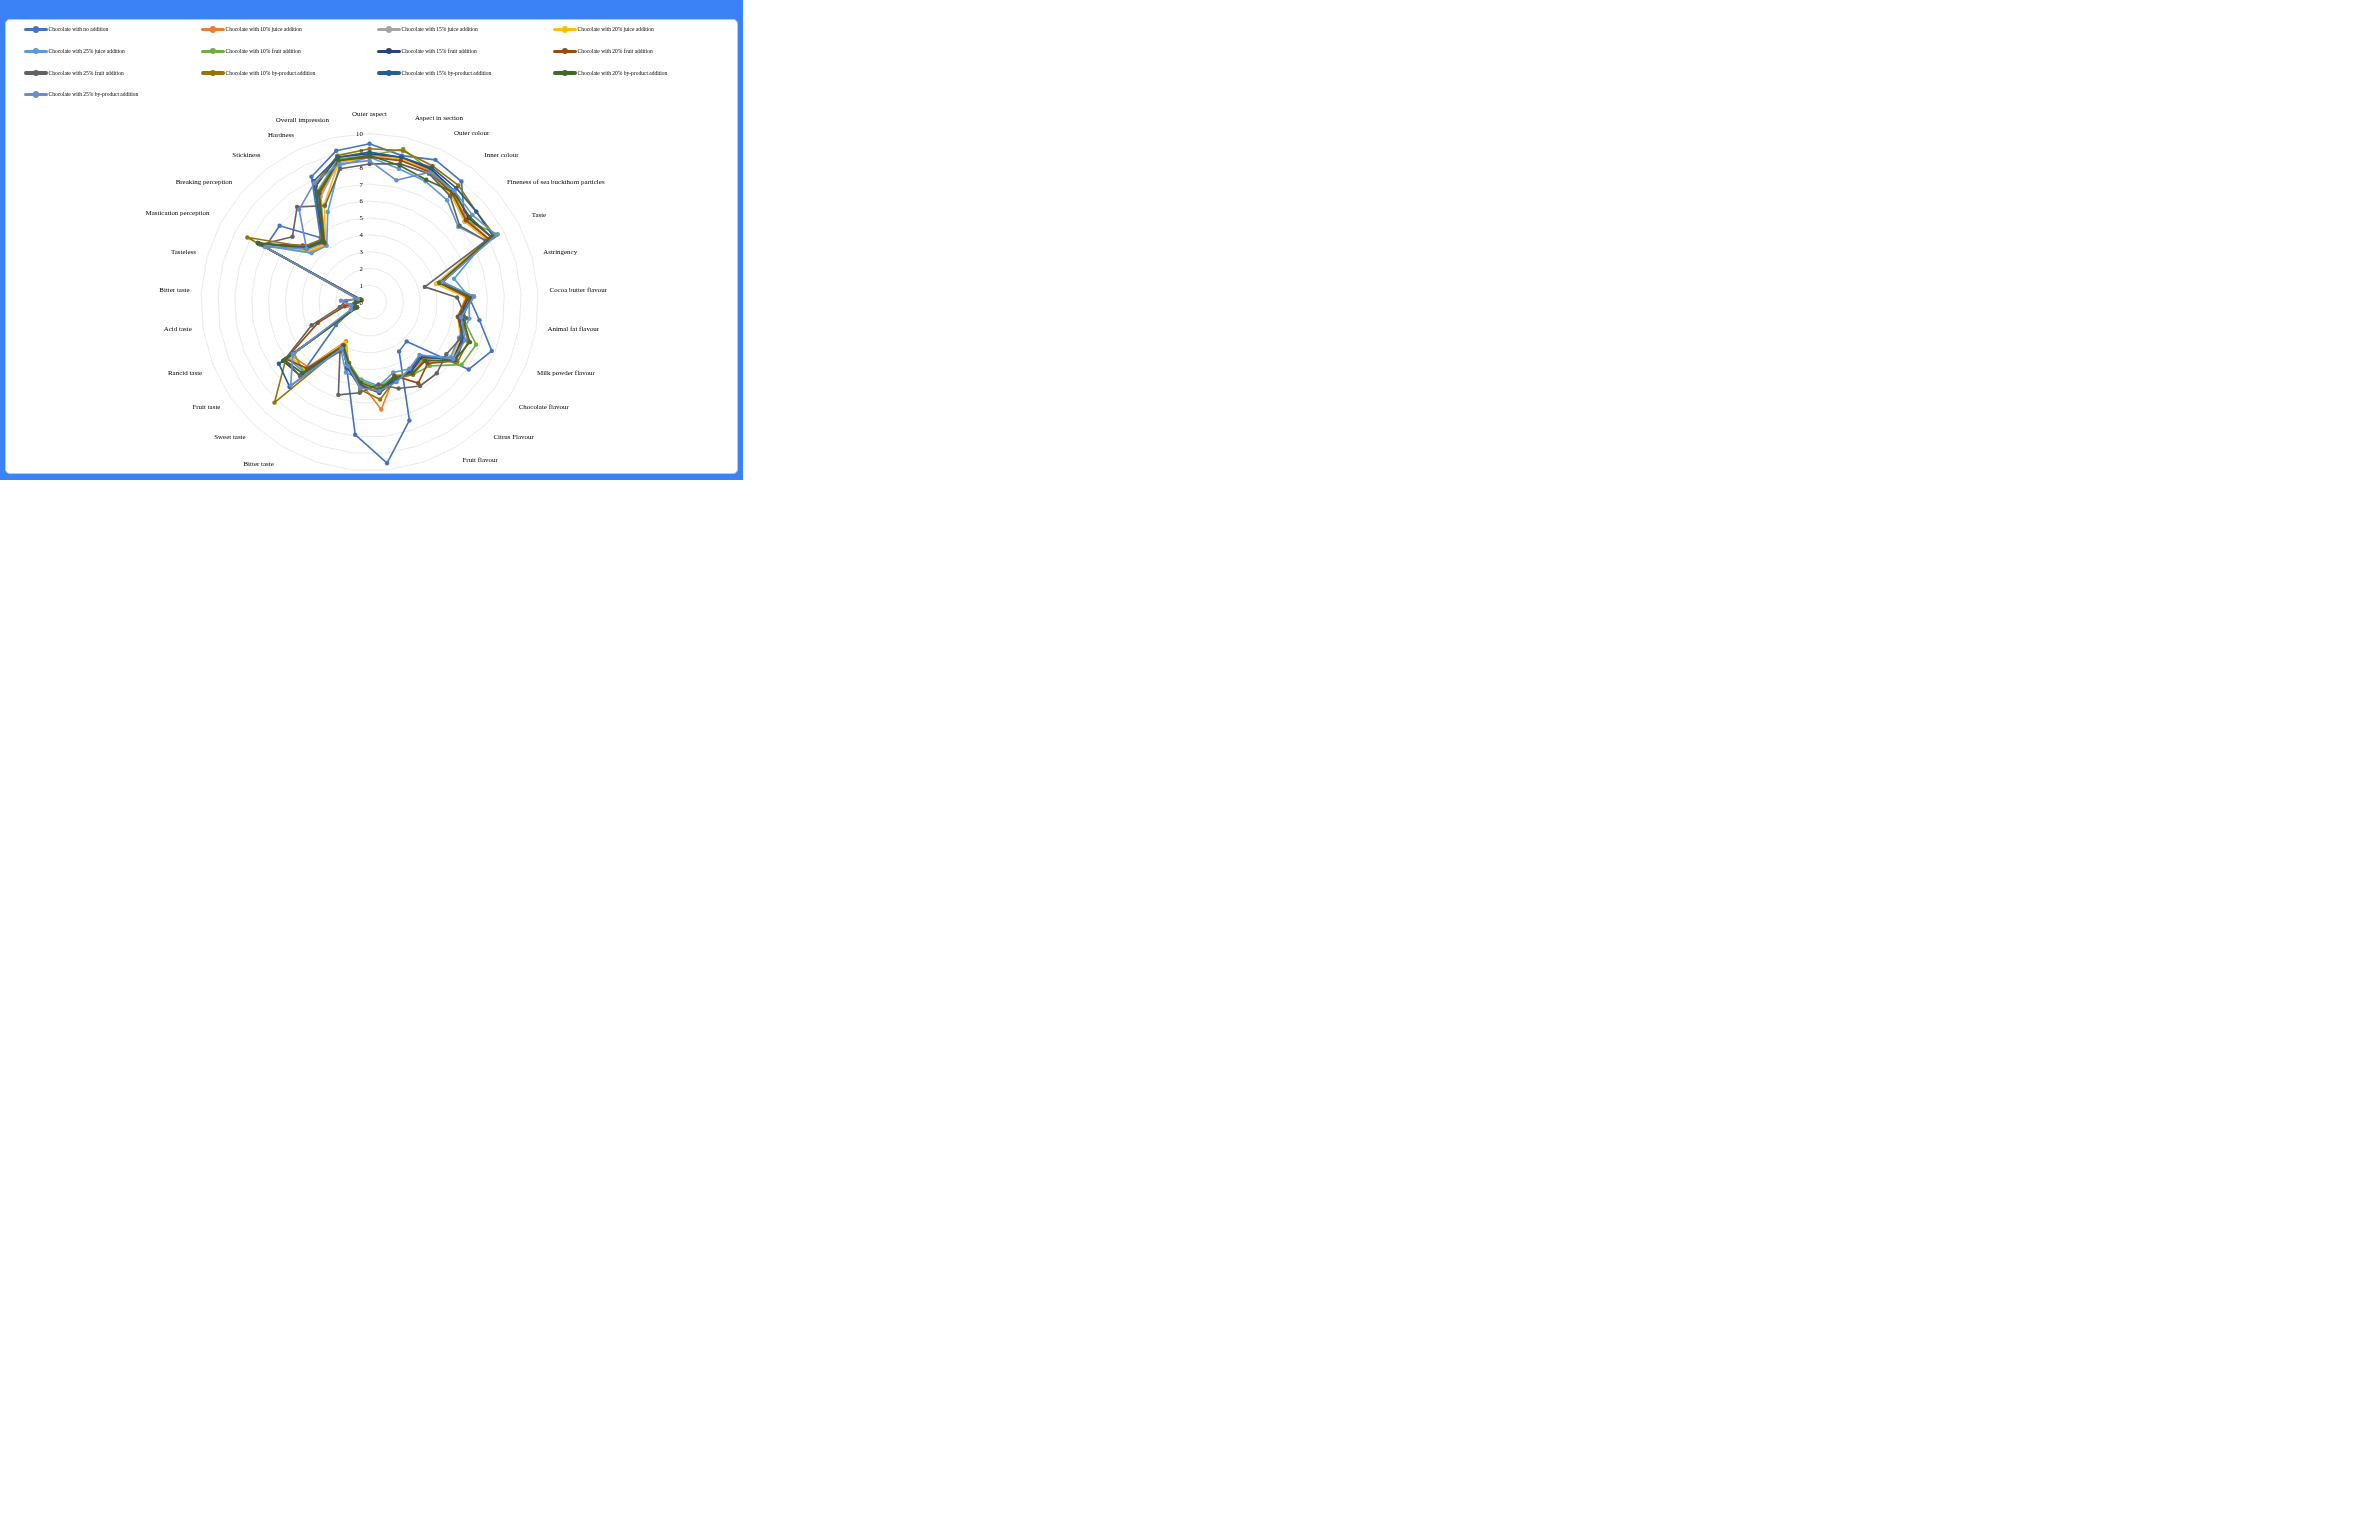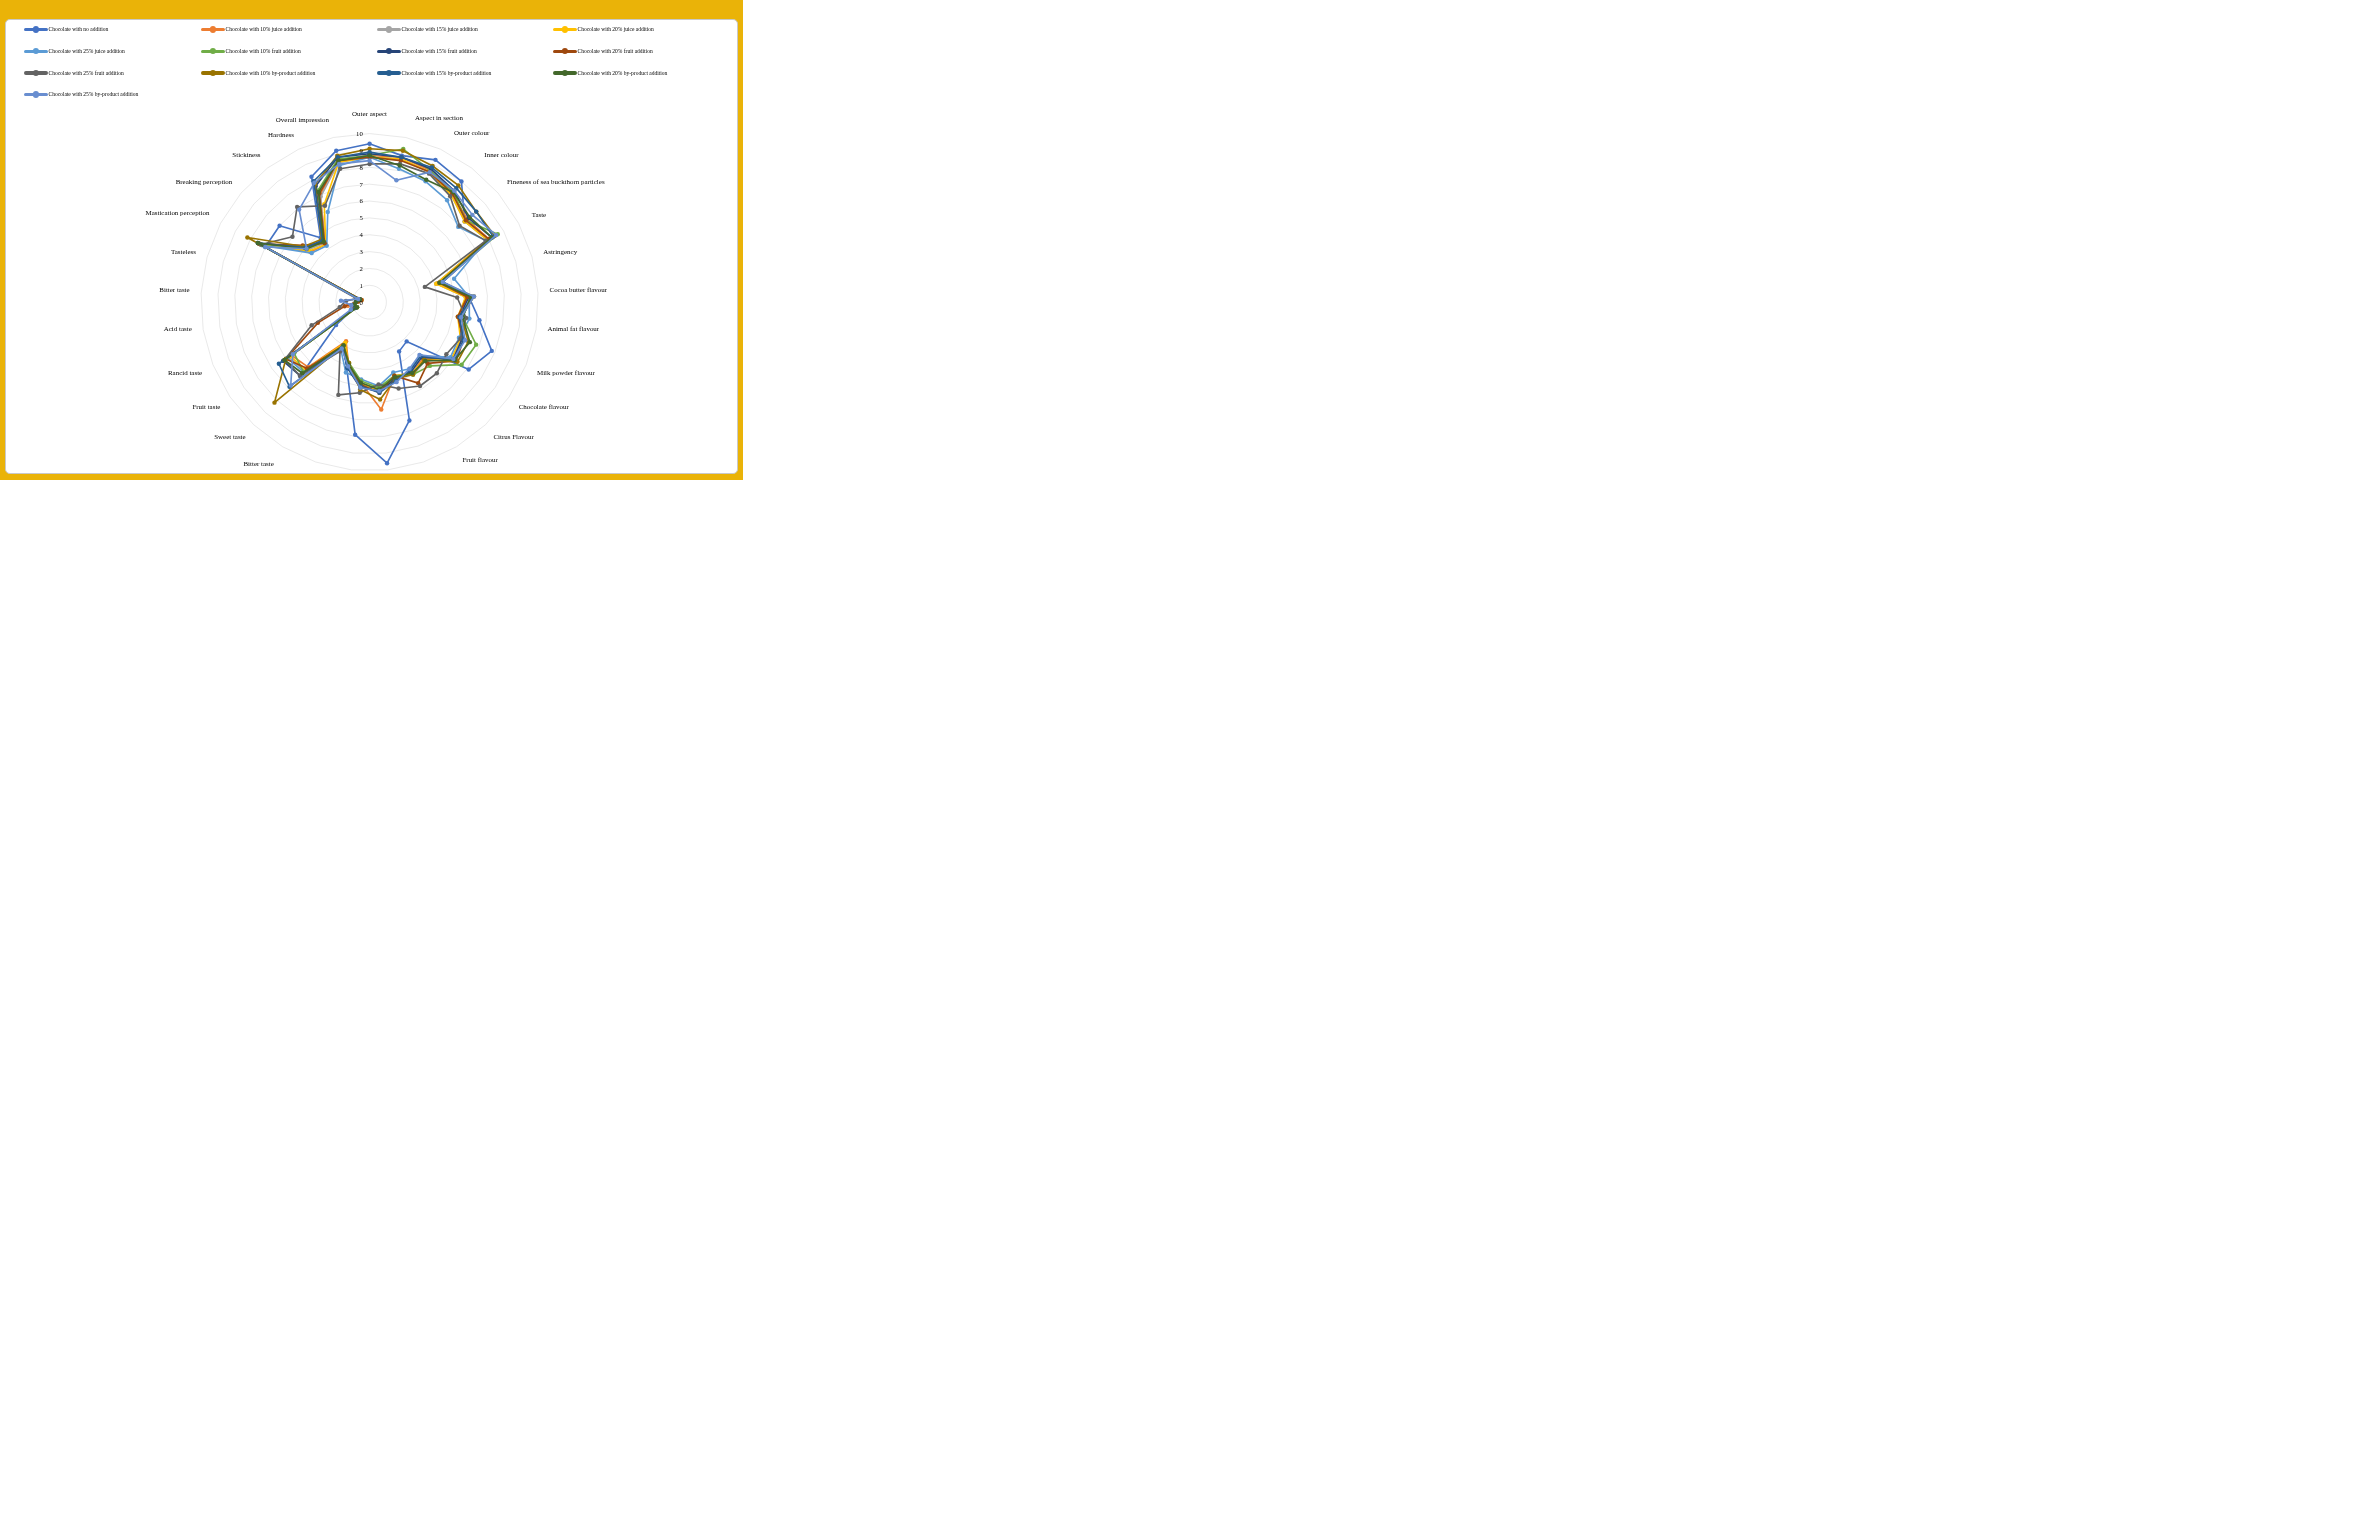--- a/index.html
+++ b/index.html
@@ -1,17 +1,17 @@
 <!DOCTYPE html>
 <html style="font-size:7.7px"><head>
 <meta charset="utf-8">
 <style>
   html,body{margin:0;padding:0;background:#ffffff;}
   body{font-family:"Liberation Serif","DejaVu Serif",serif;color:#000;}
-  #stage{position:relative;width:743px;height:480px;background:#eab308;overflow:hidden;}
+  #stage{position:relative;width:743px;height:480px;background:#3b82f6;overflow:hidden;}
   .frame{position:absolute;left:5.3px;top:19px;right:4.8px;bottom:5.8px;
          border:1px solid #c9c9c9;border-radius:4.8px;background:#fff;}
   .legend{position:absolute;left:24px;top:25px;width:702px;
           display:grid;grid-template-columns:177px 176px 176px auto;
           row-gap:13px;column-gap:0;}
   .legend-item{display:flex;align-items:center;gap:0.5px;height:8.7px;}
   .lg-marker{position:relative;width:24px;height:6.7px;flex:0 0 24px;}
   .lg-marker .bar{position:absolute;left:0;top:1.9px;width:100%;height:3.4px;border-radius:1.9px;}
   .lg-marker .dot{position:absolute;left:50%;top:50%;width:6.2px;height:6.2px;border-radius:50%;
                   transform:translate(-50%,-50%);}

